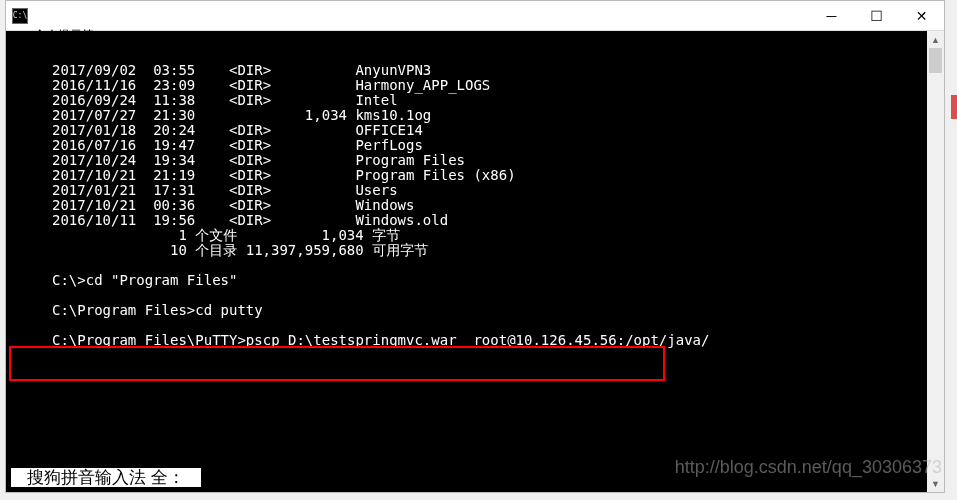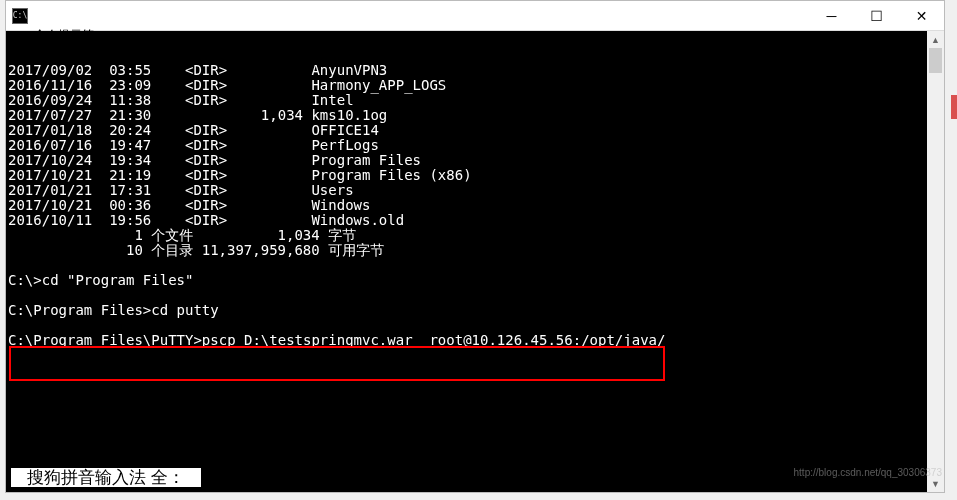--- a/index.html
+++ b/index.html
@@ -74,20 +74,21 @@
       font-family: "NSimSun", "SimSun", Consolas, monospace;
       font-size: 14px;
       line-height: 15px;
       padding: 2px 0 0 2px;
       overflow: hidden;
       position: relative;
       white-space: pre;
     }
     .terminal-line {
       white-space: pre;
+      margin-left: 44px;
     }
     .highlight-box {
       position: absolute;
       border: 2px solid #ff0000;
       pointer-events: none;
       left: 3px;
       top: 315px;
       width: 656px;
       height: 35px;
     }
@@ -134,21 +135,21 @@
       font-size: 9px;
       color: #666;
     }
     .scrollbar-arrow.up { top: 0; }
     .scrollbar-arrow.down { bottom: 0; }
     .watermark {
       position: absolute;
       right: 15px;
       bottom: 22px;
       color: rgba(180,180,180,0.5);
-      font-size: 10px;
+      font-size: 18px;
       font-family: Arial, sans-serif;
       pointer-events: none;
     }
     .side-decor {
       position: absolute;
       right: 0;
       top: 95px;
       width: 6px;
       height: 24px;
       background: #d94f4f;

